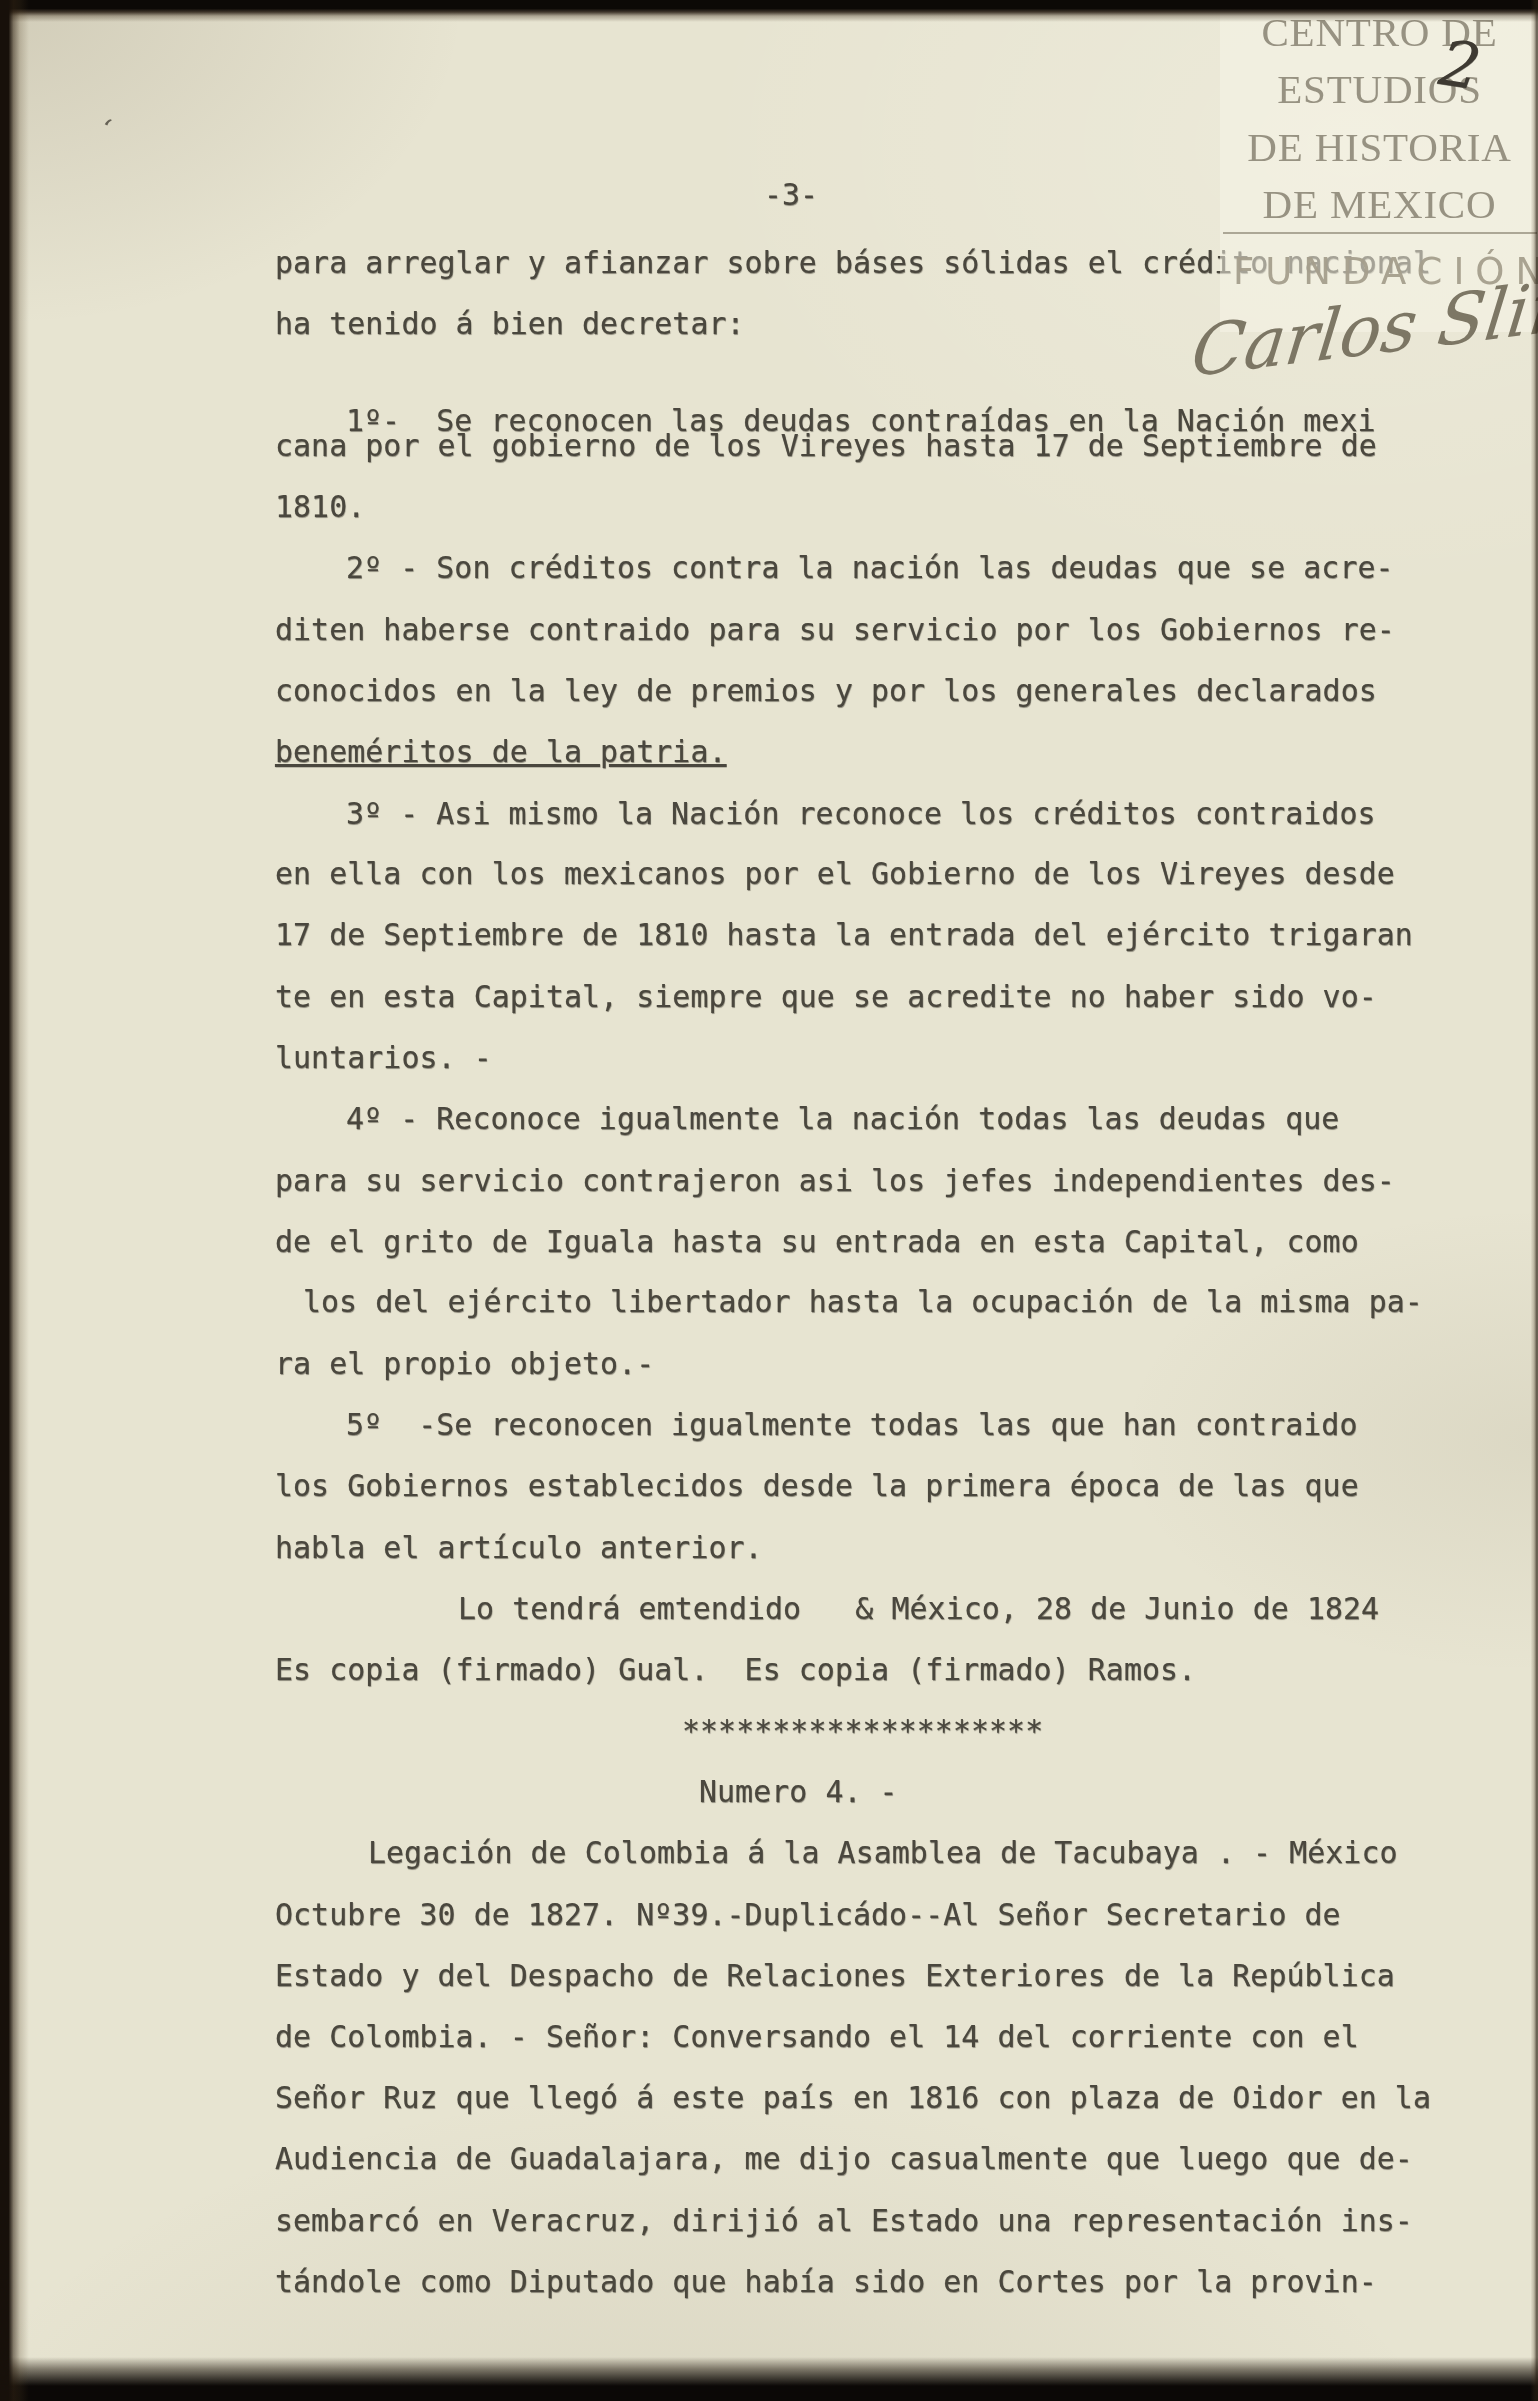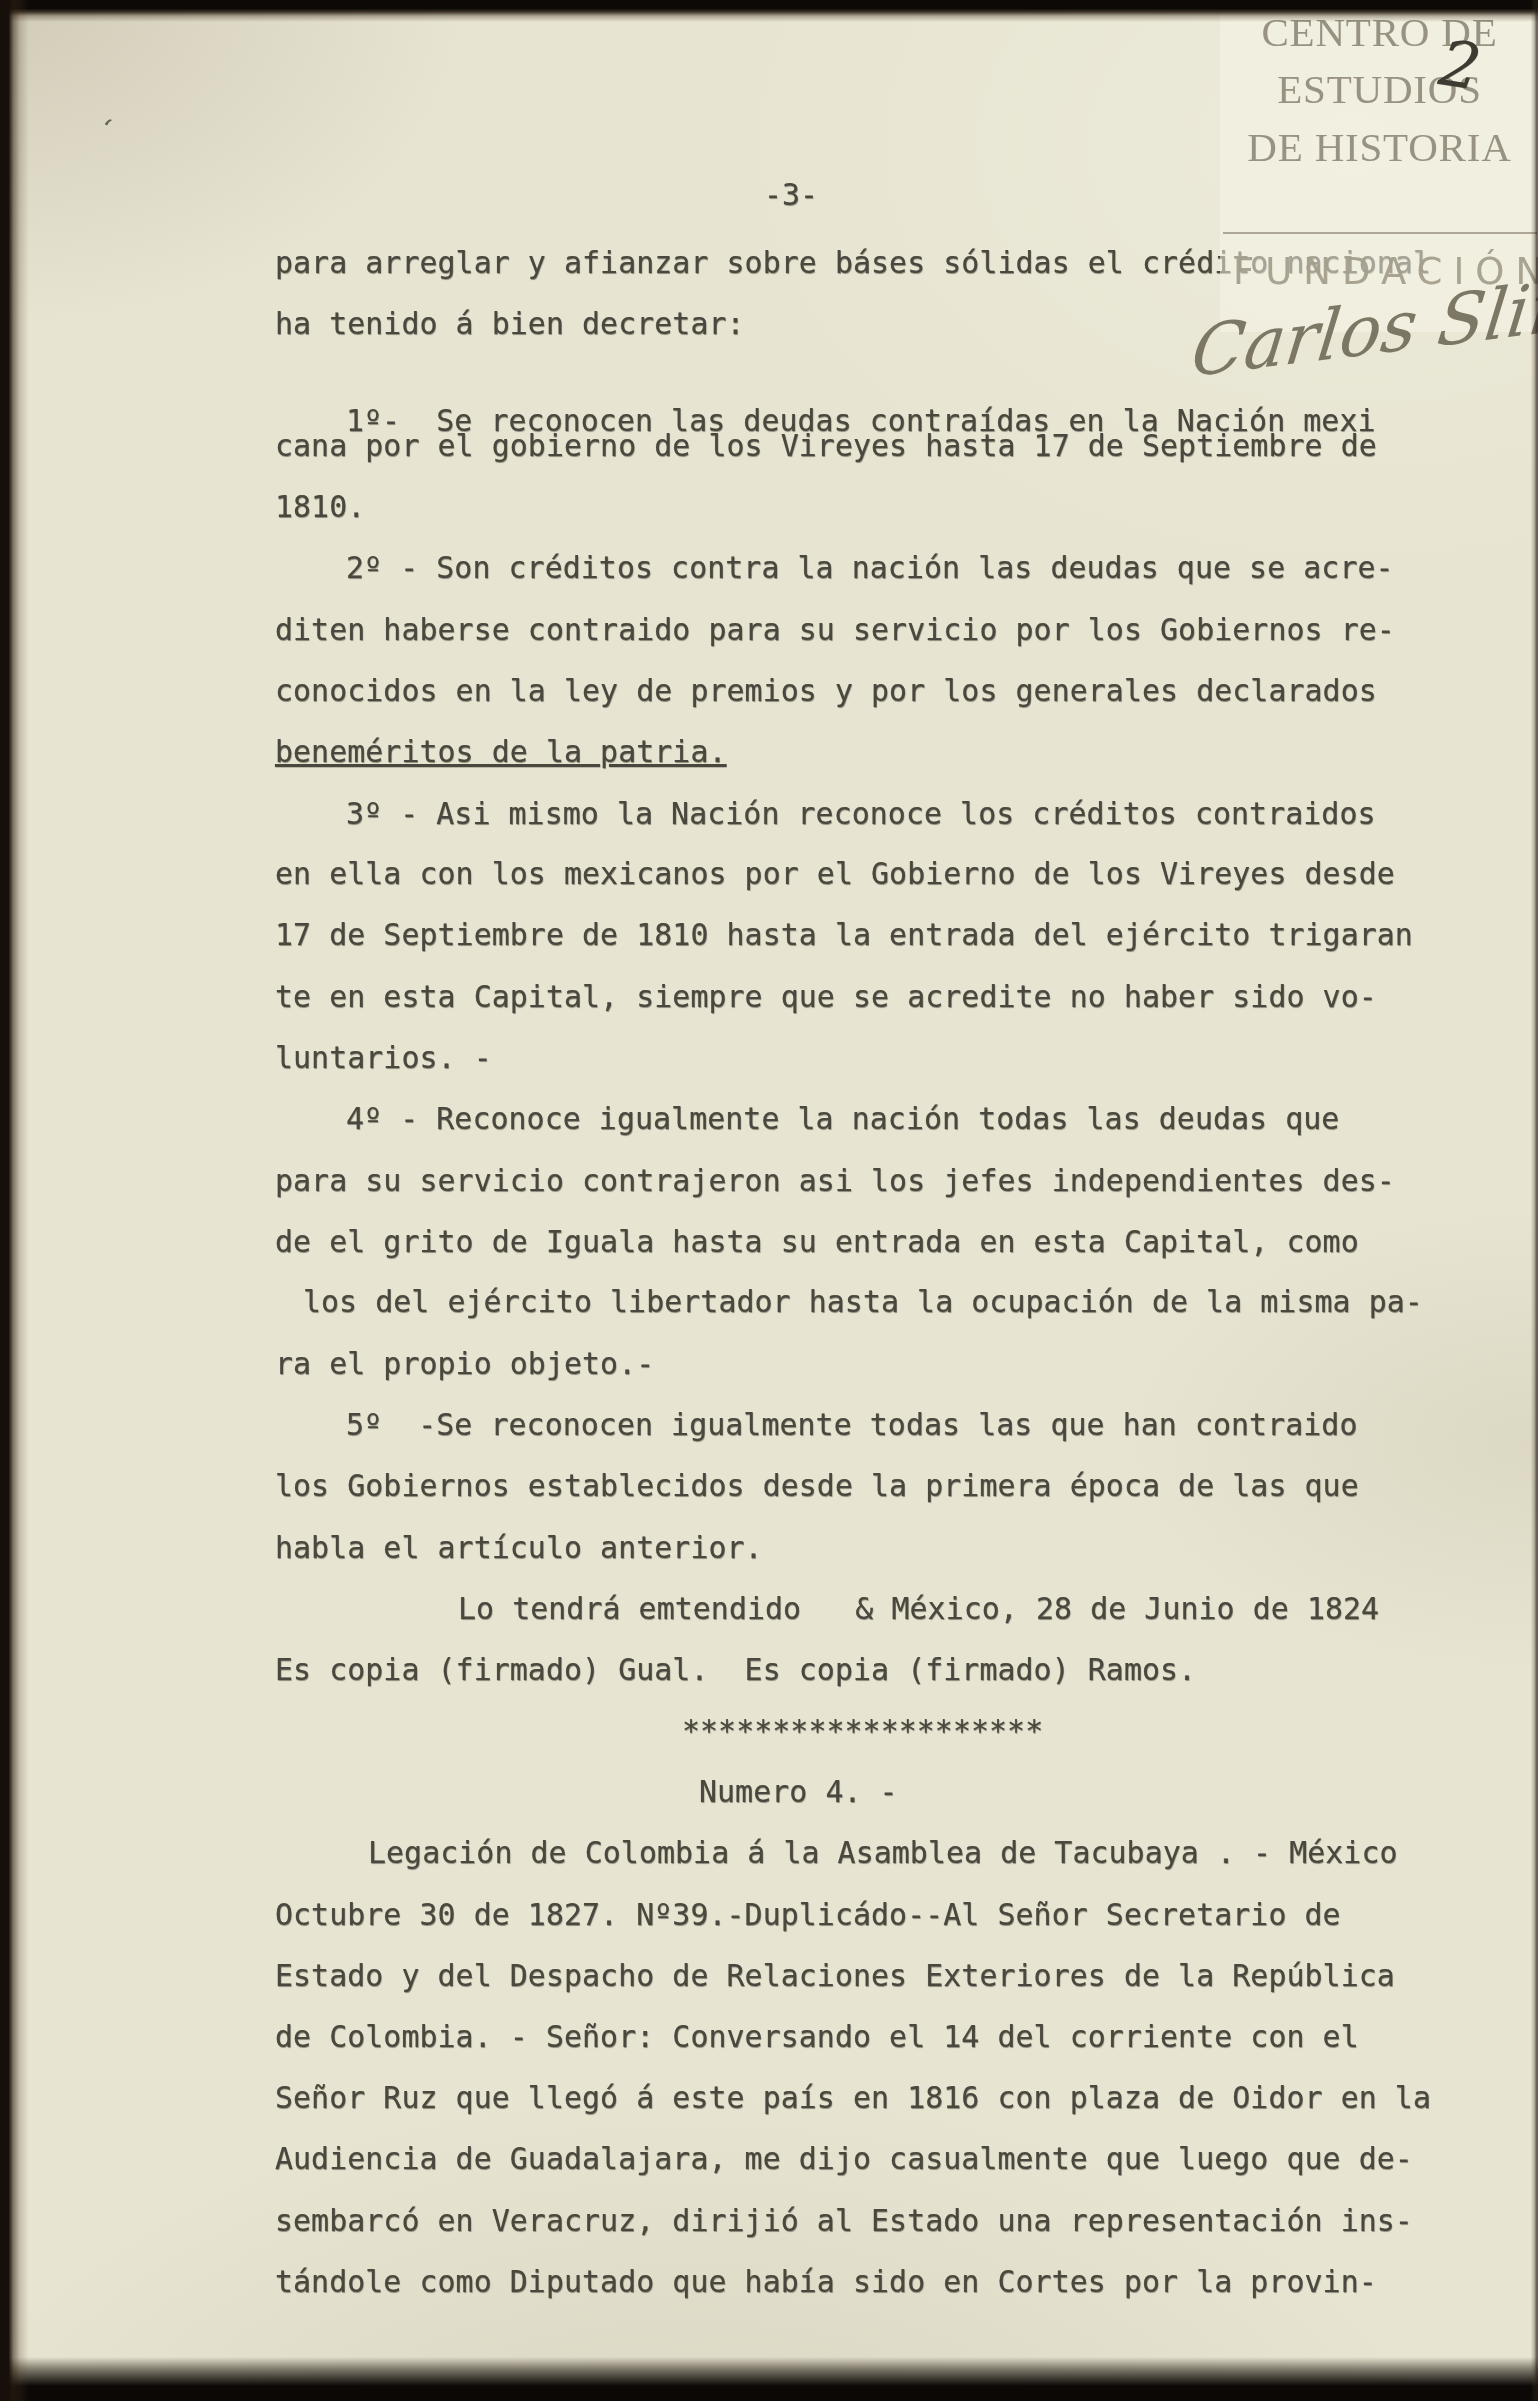--- a/index.html
+++ b/index.html
@@ -132,20 +132,21 @@
       <div class="tline" style="left: 275px; top: 2206px;">sembarcó en Veracruz, dirijió al Estado una representación ins-</div>
       <div class="tline" style="left: 275px; top: 2267px;">tándole como Diputado que había sido en Cortes por la provin-</div>
     </div>
 
   <div class="stray-mark">ʻ</div>
 
   <div class="wm-band">
     <div class="wm-line" style="top:12px">CENTRO DE</div>
     <div class="wm-line" style="top:69px">ESTUDIOS</div>
     <div class="wm-line" style="top:127px">DE HISTORIA</div>
+    <div class="wm-line" style="top:184px">DE MEXICO</div>
     <div class="wm-rule"></div>
   </div>
 
   <div class="wm-foundation">FUNDACIÓN</div>
 
   <div class="wm-signature">Carlos Slim</div>
 
   <div class="hand-two">2</div>
 
   <div class="edge-top"></div>

